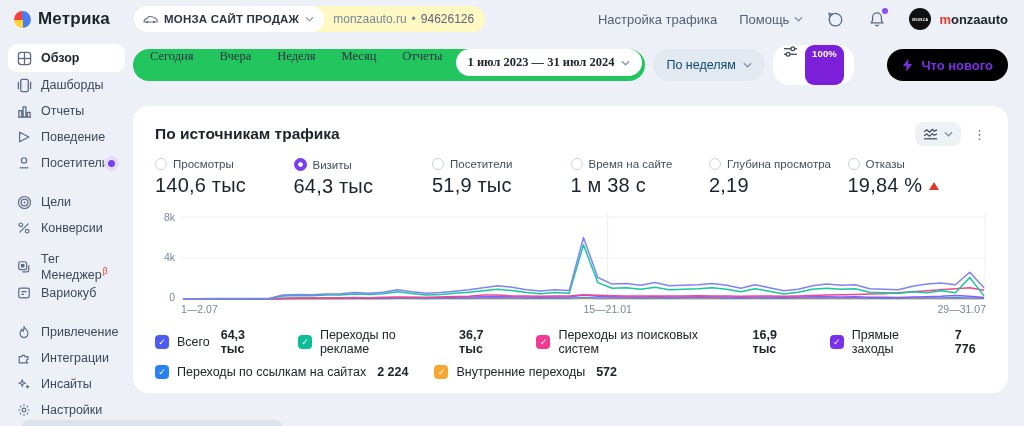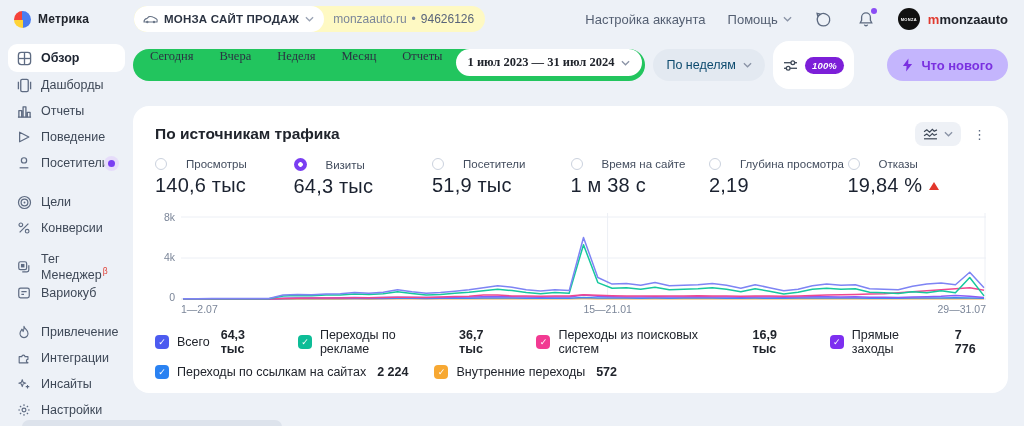--- a/index.html
+++ b/index.html
@@ -4,21 +4,21 @@
 <style>
   * { margin:0; padding:0; box-sizing:border-box; }
   html,body { width:1024px; height:426px; overflow:hidden; }
   body { font-family:"Liberation Sans","DejaVu Sans",sans-serif; background:#edf1f7; color:#1c2330; position:relative; }
 
   
   .topbar { position:absolute; top:0; left:0; width:1024px; height:38px; display:flex; align-items:center; }
   .logo { display:flex; align-items:center; gap:7px; padding-left:14px; width:120px; }
   .logo-mark { width:17px; height:17px; border-radius:50%;
     background:conic-gradient(from 0deg, #4a7df0 0 50%, #ffd337 50% 75%, #f54239 75% 100%); }
-  .logo-text { font-size:12px; font-weight:700; letter-spacing:.2px; color:#20242c; }
+  .logo-text { font-size:17px; font-weight:700; letter-spacing:.2px; color:#20242c; }
   .counter-pill { display:flex; align-items:center; height:26px; border-radius:14px; overflow:hidden; margin-left:14px; background:#fef9c3; }
   .counter-main { display:flex; align-items:center; gap:6px; background:#ffffff; border-radius:14px; height:26px; padding:0 10px 0 9px; }
   .counter-name { font-size:11.5px; font-weight:600; color:#2b3342; letter-spacing:.2px; }
   .counter-info { display:flex; align-items:center; gap:5px; padding:0 11px 0 9px; font-size:12px; color:#7b8699; }
   .counter-id { color:#59647a; }
   .top-right { margin-left:auto; display:flex; align-items:center; gap:22px; padding-right:16px; }
   .top-link { font-size:13px; color:#545f72; display:flex; align-items:center; gap:5px; cursor:pointer; }
   .icon-btn { position:relative; width:20px; height:20px; display:flex; align-items:center; justify-content:center; }
   .bell-dot { position:absolute; top:-1px; right:-1px; width:6px; height:6px; border-radius:50%; background:#8b4df5; }
   .avatar { width:22px; height:22px; border-radius:50%; background:#111; color:#fff; font-size:4px; font-weight:700; display:flex; align-items:center; justify-content:center; letter-spacing:.3px; }
@@ -36,35 +36,35 @@
   .side-badge i { width:7px; height:7px; border-radius:50%; background:#7a3ef2; display:block; }
   .partial-element { position:absolute; left:22px; bottom:-8px; width:260px; height:14px; border-radius:10px; background:#dde3ec; }
 
   
   .main { position:absolute; left:133px; right:16px; top:40px; }
   .toolbar { display:flex; align-items:center; margin-top:9px; height:32px; gap:8px; }
   .ranges-pill { display:flex; align-items:flex-start; background:#22c55e; border-radius:16px; height:32px; padding:0 3px 0 4px;font-family:Liberation Serif, serif; }
   .range-btn { font-size:12.5px; color:#2b3342; padding:0 13px; cursor:pointer; white-space:nowrap; }
   .date-pill { display:flex; align-items:center; gap:7px; background:#ffffff; border-radius:14px; height:27px; padding:0 12px; font-size:12.5px; font-weight:600; color:#20242c; cursor:pointer; white-space:nowrap; }
   .gran-pill { display:flex; align-items:center; gap:7px; background:#e3e9f1; border-radius:16px; height:32px; padding:0 13px; font-size:12.5px; color:#0c4a6e; cursor:pointer; white-space:nowrap; }
-  .sampling-pill { display:flex; align-items:center; gap:7px; background:#ffffff; border-radius:16px; height:48px; padding:0 10px; cursor:pointer;font-style:italic; }
+  .sampling-pill { display:flex; gap:7px; background:#ffffff; border-radius:16px; height:40px; padding:0 10px; cursor:pointer; }
   .sampling-badge { background:#7c1fd8; color:#fff; font-size:9.5px; font-weight:700; border-radius:9px; padding:3px 7px; letter-spacing:.2px; }
-  .whats-new { display:flex; align-items:center; gap:8px; background:#c4b5fd; color:#7a30e0; border-radius:16px; height:32px; padding:0 15px; font-size:13px; font-weight:600; margin-left:auto; cursor:pointer; white-space:nowrap; }
+  .whats-new { display:flex; align-items:center; gap:8px; background:#000000; color:#7a30e0; border-radius:16px; height:32px; padding:0 15px; font-size:13px; font-weight:600; margin-left:auto; cursor:pointer; white-space:nowrap; }
 
   
   .card { margin-top:25px; background:#ffffff; border-radius:16px; height:287px; padding:16px 22px 14px 22px; position:relative; }
   .card-head { display:flex; align-items:center; }
   .card-title { font-size:15.5px; font-weight:600; color:#20242c; }
   .card-controls { margin-left:auto; display:flex; align-items:center; gap:12px; }
   .chart-type-pill { display:flex; align-items:center; gap:6px; background:#eef1f6; border-radius:8px; height:24px; padding:0 8px; cursor:pointer; }
   .card-kebab { color:#5e6b82; font-size:13px; cursor:pointer; line-height:1; }
 
   .metrics-row { display:flex; margin-top:12px; }
   .metric { flex:1; }
-  .metric-top { display:flex; align-items:center; gap:19px; font-size:11.5px; color:#434d5e; cursor:pointer; }
+  .metric-top { display:flex; align-items:center; gap:6px; font-size:11.5px; color:#434d5e; cursor:pointer; }
   .radio { width:12px; height:12px; border-radius:50%; border:1.5px solid #cbd2de; background:#fff; flex:0 0 12px; }
   .radio.checked { border:none; width:13px; height:13px; flex-basis:13px; background:radial-gradient(circle, #ffffff 0 2px, #7a3ef2 2.6px 100%); }
   .metric-value { font-size:20px; font-weight:500; color:#1b2230; margin-top:4px; letter-spacing:.2px; display:flex; align-items:center; gap:7px; }
   .trend-up { width:0; height:0; border-left:5px solid transparent; border-right:5px solid transparent; border-bottom:8px solid #e2362b; display:inline-block; }
 
   .chart-wrap { display:flex; margin-top:13px; }
   .ylabels { width:26px; position:relative; height:92px; }
   .ylabels span { position:absolute; right:6px; font-size:10.5px; color:#7b8699; }
   .plot { flex:1; position:relative; height:92px; }
   .plot svg { width:100%; height:92px; display:block; }
@@ -102,21 +102,21 @@
           <polyline points="1,1 5,5 9,1" fill="none" stroke="#99a2b3" stroke-width="1.4"></polyline>
         </svg>
     </div>
     <div class="counter-info">
       <span>monzaauto.ru</span>
       <span>•</span>
       <span class="counter-id">94626126</span>
     </div>
   </div>
   <div class="top-right">
-    <span class="top-link">Настройка аккаунта</span>
+    <span class="top-link">Настройка трафика</span>
     <span class="top-link">
       <span>Помощь</span>
       <svg class="chev" width="9" height="6" viewBox="0 0 10 6">
           <polyline points="1,1 5,5 9,1" fill="none" stroke="#8a93a6" stroke-width="1.4"></polyline>
         </svg>
     </span>
     <span class="icon-btn">
       <svg width="17" height="17" viewBox="0 0 18 18">
           <path d="M9 2.2 a6.6 6.6 0 1 1 -5.9 9.6 L2.2 15.6 l3.9-.9 A6.6 6.6 0 0 1 9 2.2Z" fill="none" stroke="#5d6a80" stroke-width="1.4" transform="scale(1,-1) translate(0,-18)"></path>
         </svg>
@@ -124,21 +124,21 @@
     <span class="icon-btn">
       <svg width="16" height="17" viewBox="0 0 16 17">
           <path d="M8 1.8 a4.4 4.4 0 0 1 4.4 4.4 v3.2 l1.3 2.4 H2.3 l1.3-2.4 V6.2 A4.4 4.4 0 0 1 8 1.8Z" fill="none" stroke="#5d6a80" stroke-width="1.3"></path>
           <path d="M6.4 13.6 a1.7 1.7 0 0 0 3.2 0" fill="none" stroke="#5d6a80" stroke-width="1.3"></path>
         </svg>
       <i class="bell-dot"></i>
     </span>
     <span class="avatar">
         <span>MONZA</span>
       </span>
-    <span class="user-name"><span class="m-red">m</span><span>monzaauto</span></span>
+    <span class="user-name"><span class="m-red">m</span><span>onzaauto</span></span>
   </div>
 </div>
 
 <div class="sidebar">
   <div class="side-group">
     <div class="side-item active">
       <span class="sicon">
           <svg width="15" height="15" viewBox="0 0 16 16">
             <rect x="1.5" y="1.5" width="13" height="13" rx="3" fill="none" stroke="currentColor" stroke-width="1.4"></rect>
             <line x1="8" y1="2" x2="8" y2="14" stroke="currentColor" stroke-width="1.4"></line>

